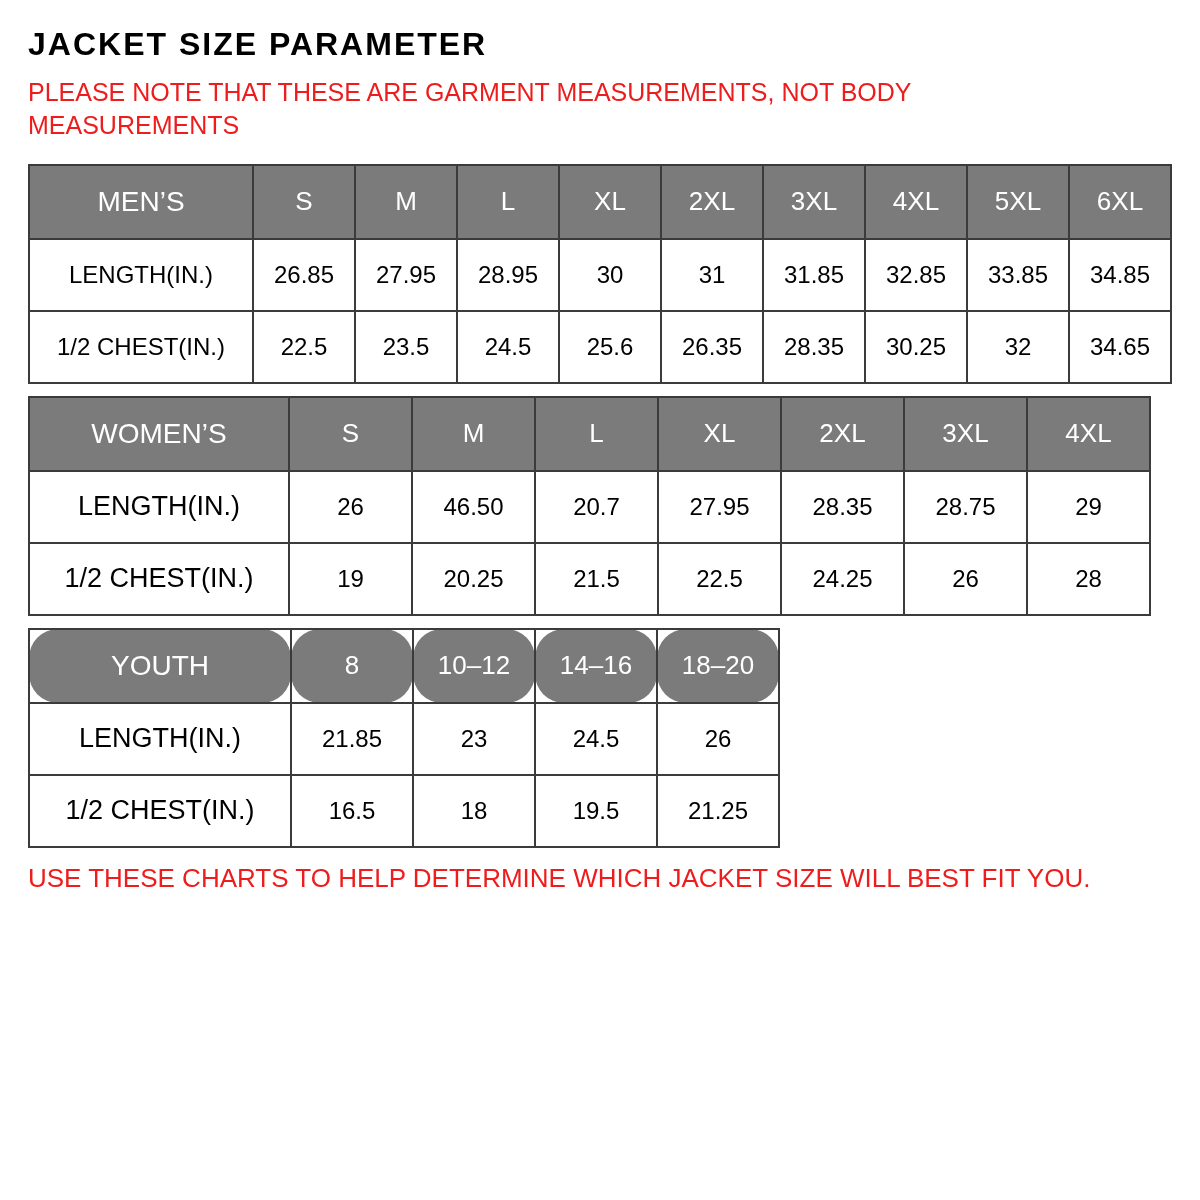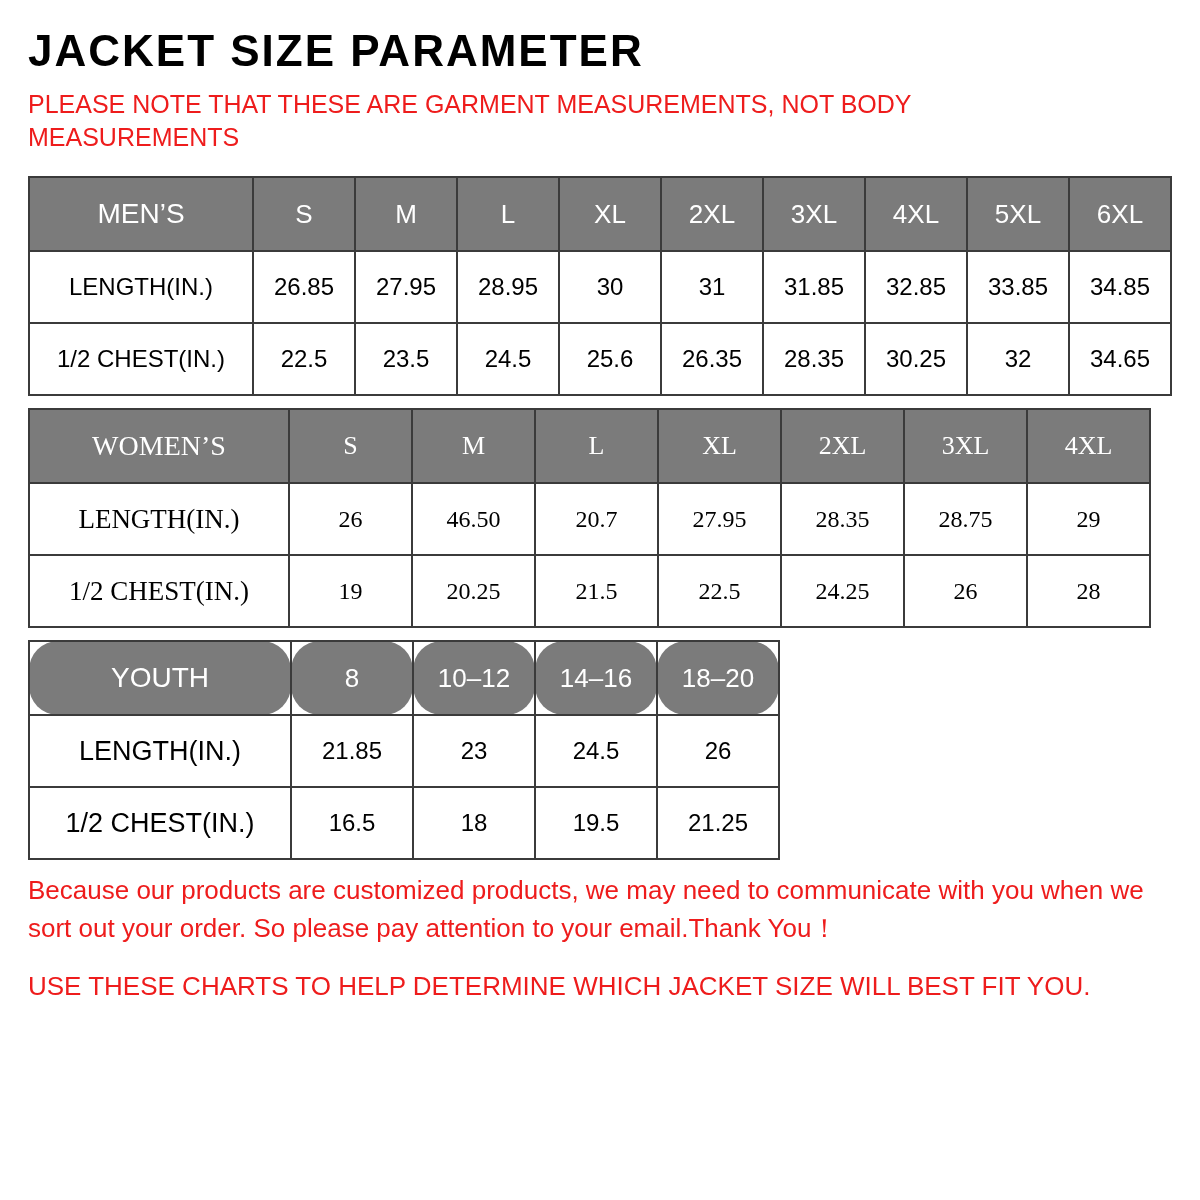--- a/index.html
+++ b/index.html
@@ -13,21 +13,21 @@
     font-family: "Liberation Sans", sans-serif;
     color: #000000;
     overflow: hidden;
   }
   .page {
     padding: 28px 28px 0 28px;
     box-sizing: border-box;
     width: 1200px;
   }
   .title {
-    font-size: 44px;
+    font-size: 32px;
     font-weight: bold;
     letter-spacing: 2px;
     margin: 0 0 14px 0;
     line-height: 1.05;
   }
   .note {
     color: #ee1c1c;
     font-size: 25px;
     line-height: 1.32;
     margin: 4px 0 22px 0;
@@ -66,21 +66,21 @@
   .men-table { width: 1144px; }
   .men-table col.c0 { width: 224px; }
   .men-table col.cn { width: 102px; }
 
   
   .women-table { width: 1120px; }
   .women-table col.c0 { width: 260px; }
   .women-table col.cn { width: 123px; }
   .women-table thead td { font-size: 30px; }
   .women-table thead td.head-label { font-size: 30px; }
-  .women-table td { height: 82px; font-size: 26px; font-family: Liberation Serif, serif; }
+  .women-table td { height: 82px; font-size: 26px; }
   .women-table thead td { height: 84px; }
   .women-table td.row-label { font-size: 27px; }
 
   
   .youth-table { width: 748px; }
   .youth-table col.c0 { width: 262px; }
   .youth-table col.cn { width: 122px; }
   .youth-table thead td { font-size: 30px; height: 84px; border-radius: 29px; }
   .youth-table td { height: 82px; font-size: 26px; }
   .youth-table td.row-label { font-size: 27px; }
@@ -233,17 +233,16 @@
         <td class="row-label">1/2 CHEST(IN.)</td>
         <td>16.5</td>
         <td>18</td>
         <td>19.5</td>
         <td>21.25</td>
       </tr>
     </tbody>
   </table>
 
   <div class="footer">
-    <p>Because our products are customized products, we may need to communicate with you when we sort out your order. So please pay attention to your email.Thank You！</p>
     <p>USE THESE CHARTS TO HELP DETERMINE WHICH JACKET SIZE WILL BEST FIT YOU.</p>
   </div>
 
 </div>
 
 </body></html>

